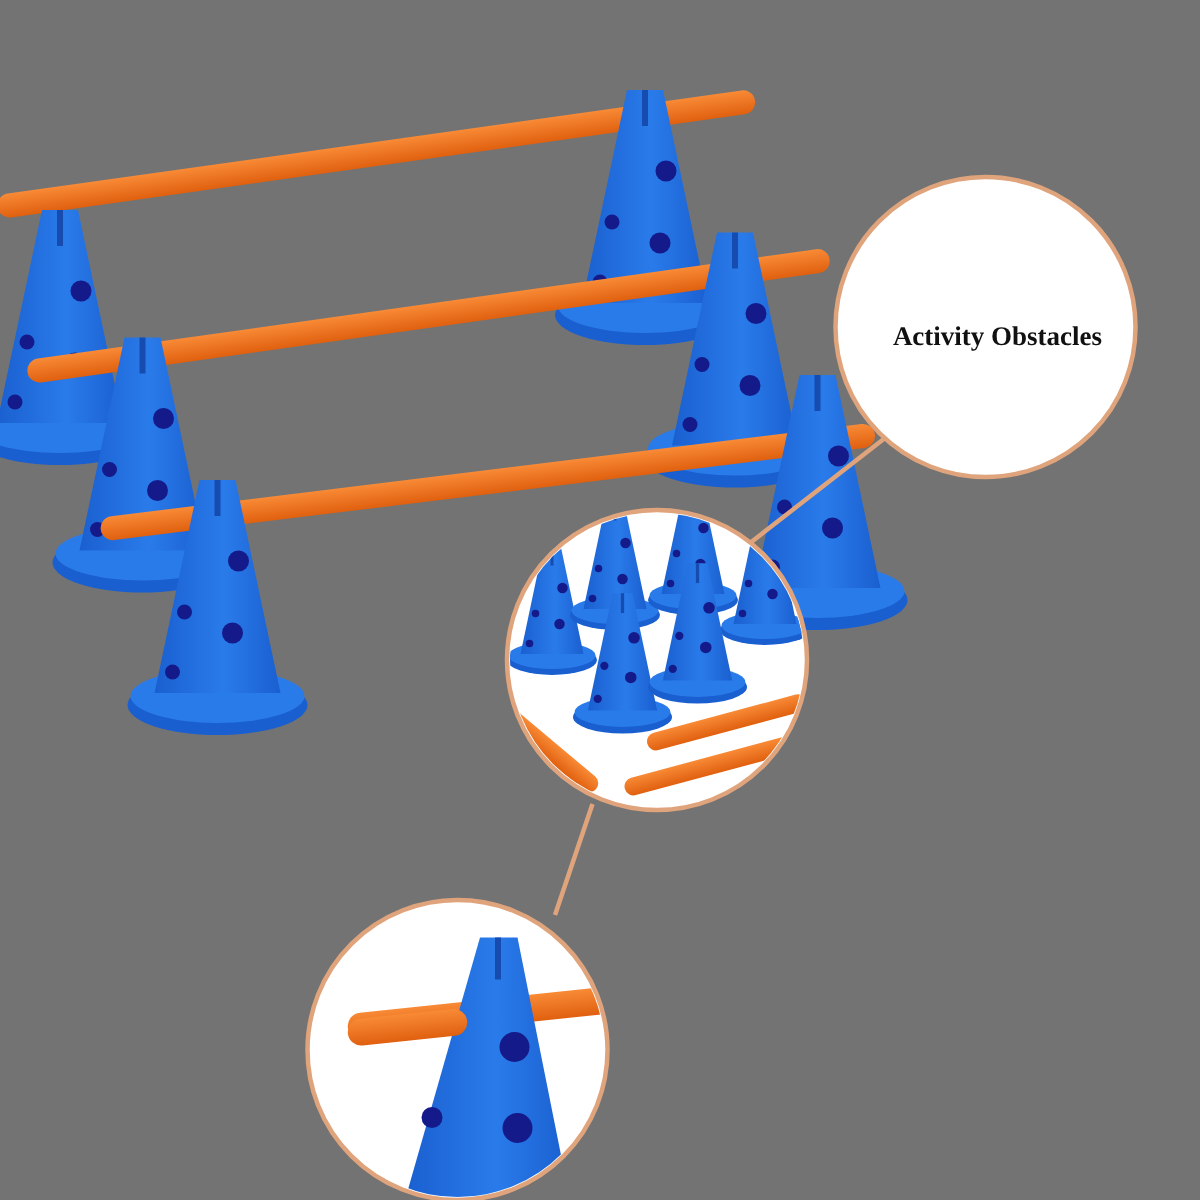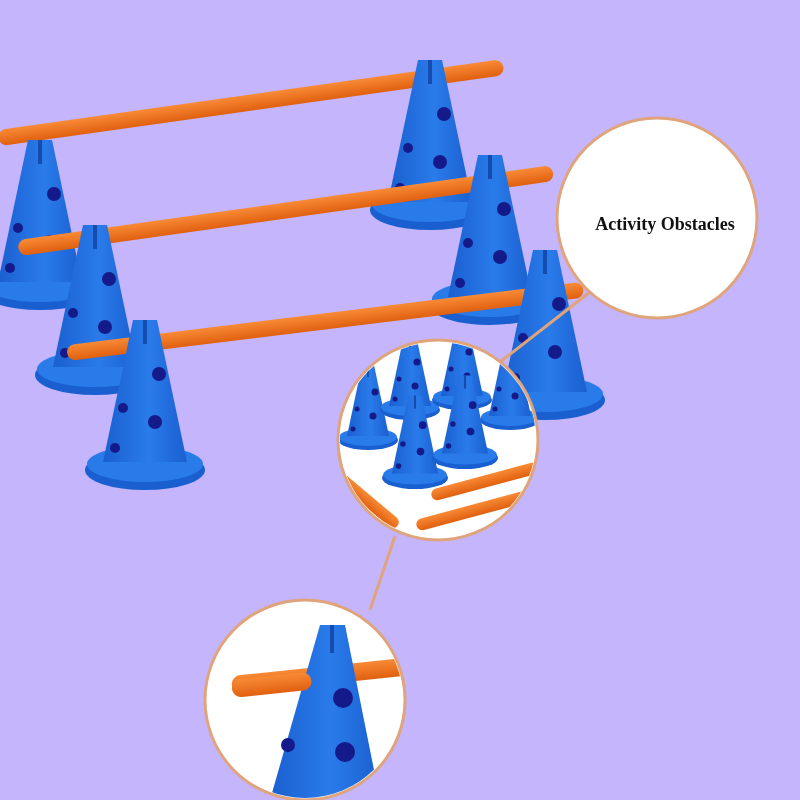--- a/index.html
+++ b/index.html
@@ -1,16 +1,16 @@
 <!DOCTYPE html>
 <html><head>
 <meta charset="utf-8">
 <style>
   html,body{margin:0;padding:0;background:#ffffff;}
-  #stage{position:relative;width:800px;height:800px;overflow:hidden;background:#c4b5fd;}
+  #stage{position:relative;width:800px;height:800px;overflow:hidden;background:#737373;}
   svg{position:absolute;left:0;top:0;}
   .label{position:absolute;left:565px;top:214px;width:200px;text-align:center;
     font-family:"Liberation Serif",serif;font-weight:bold;font-size:18px;color:#111;}
 </style>
 </head>
 <body>
 
 <div id="stage">
 <svg width="800" height="800" viewBox="0 0 800 800">
   <defs>

